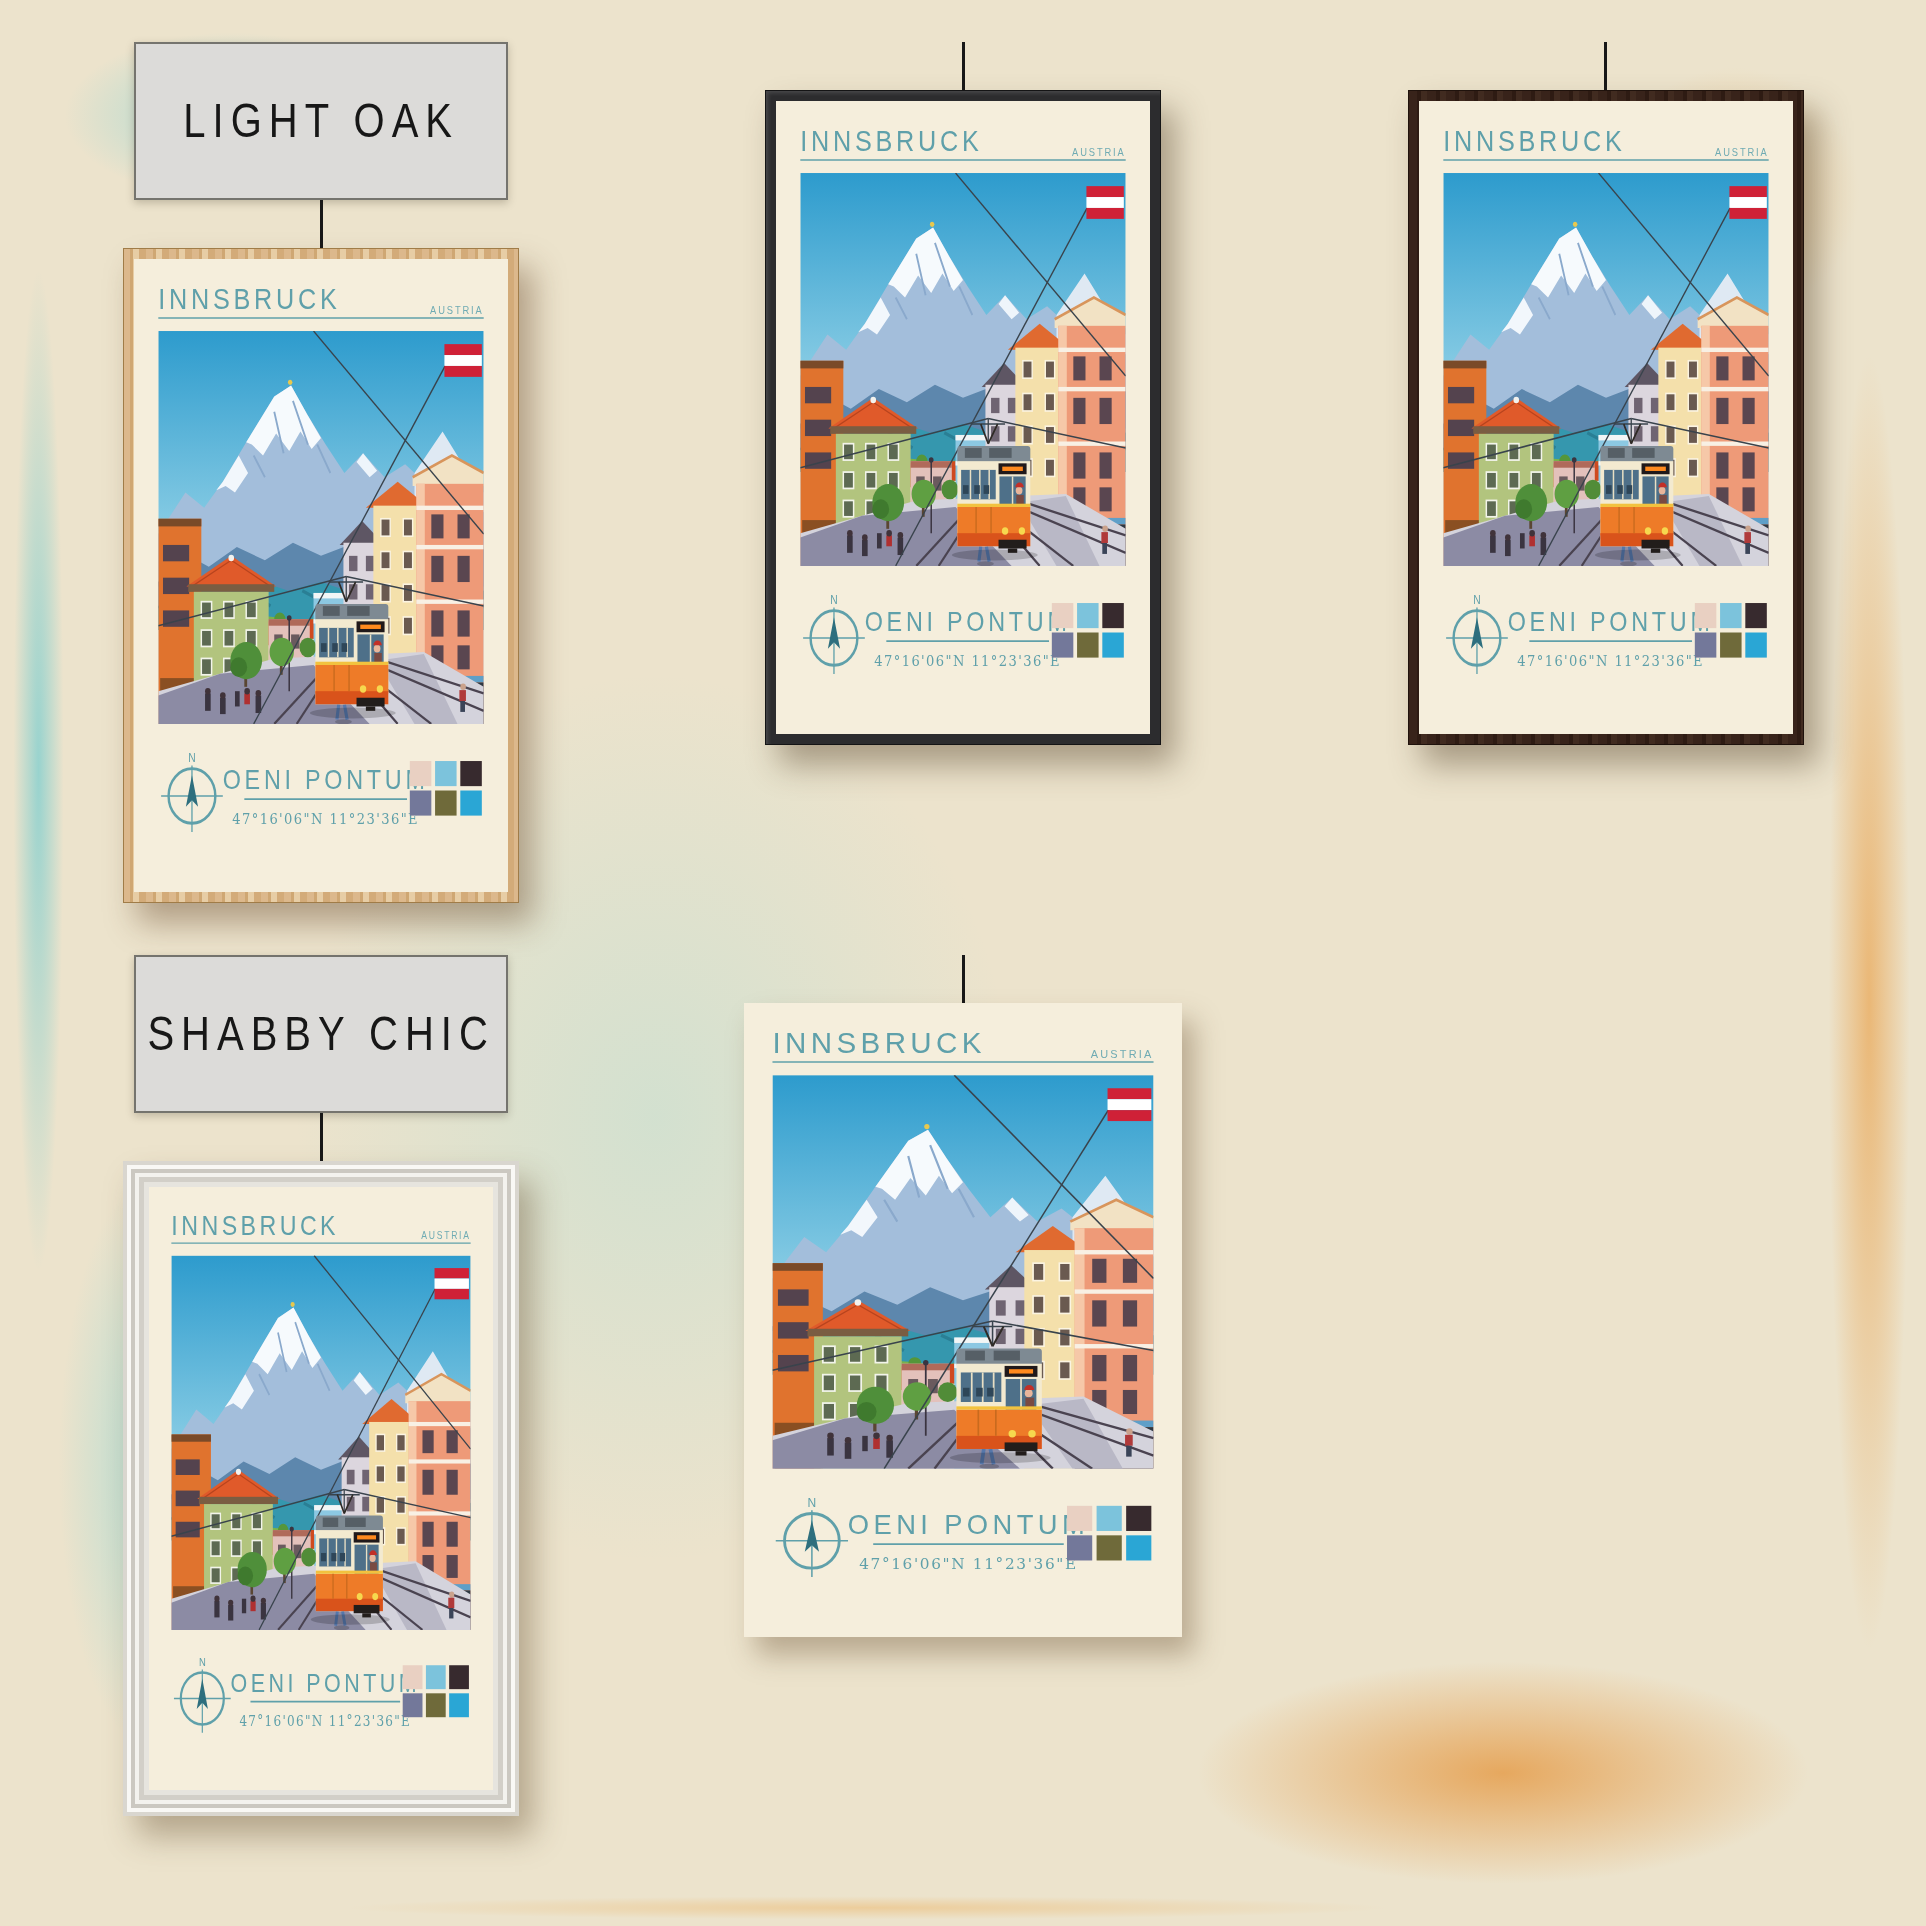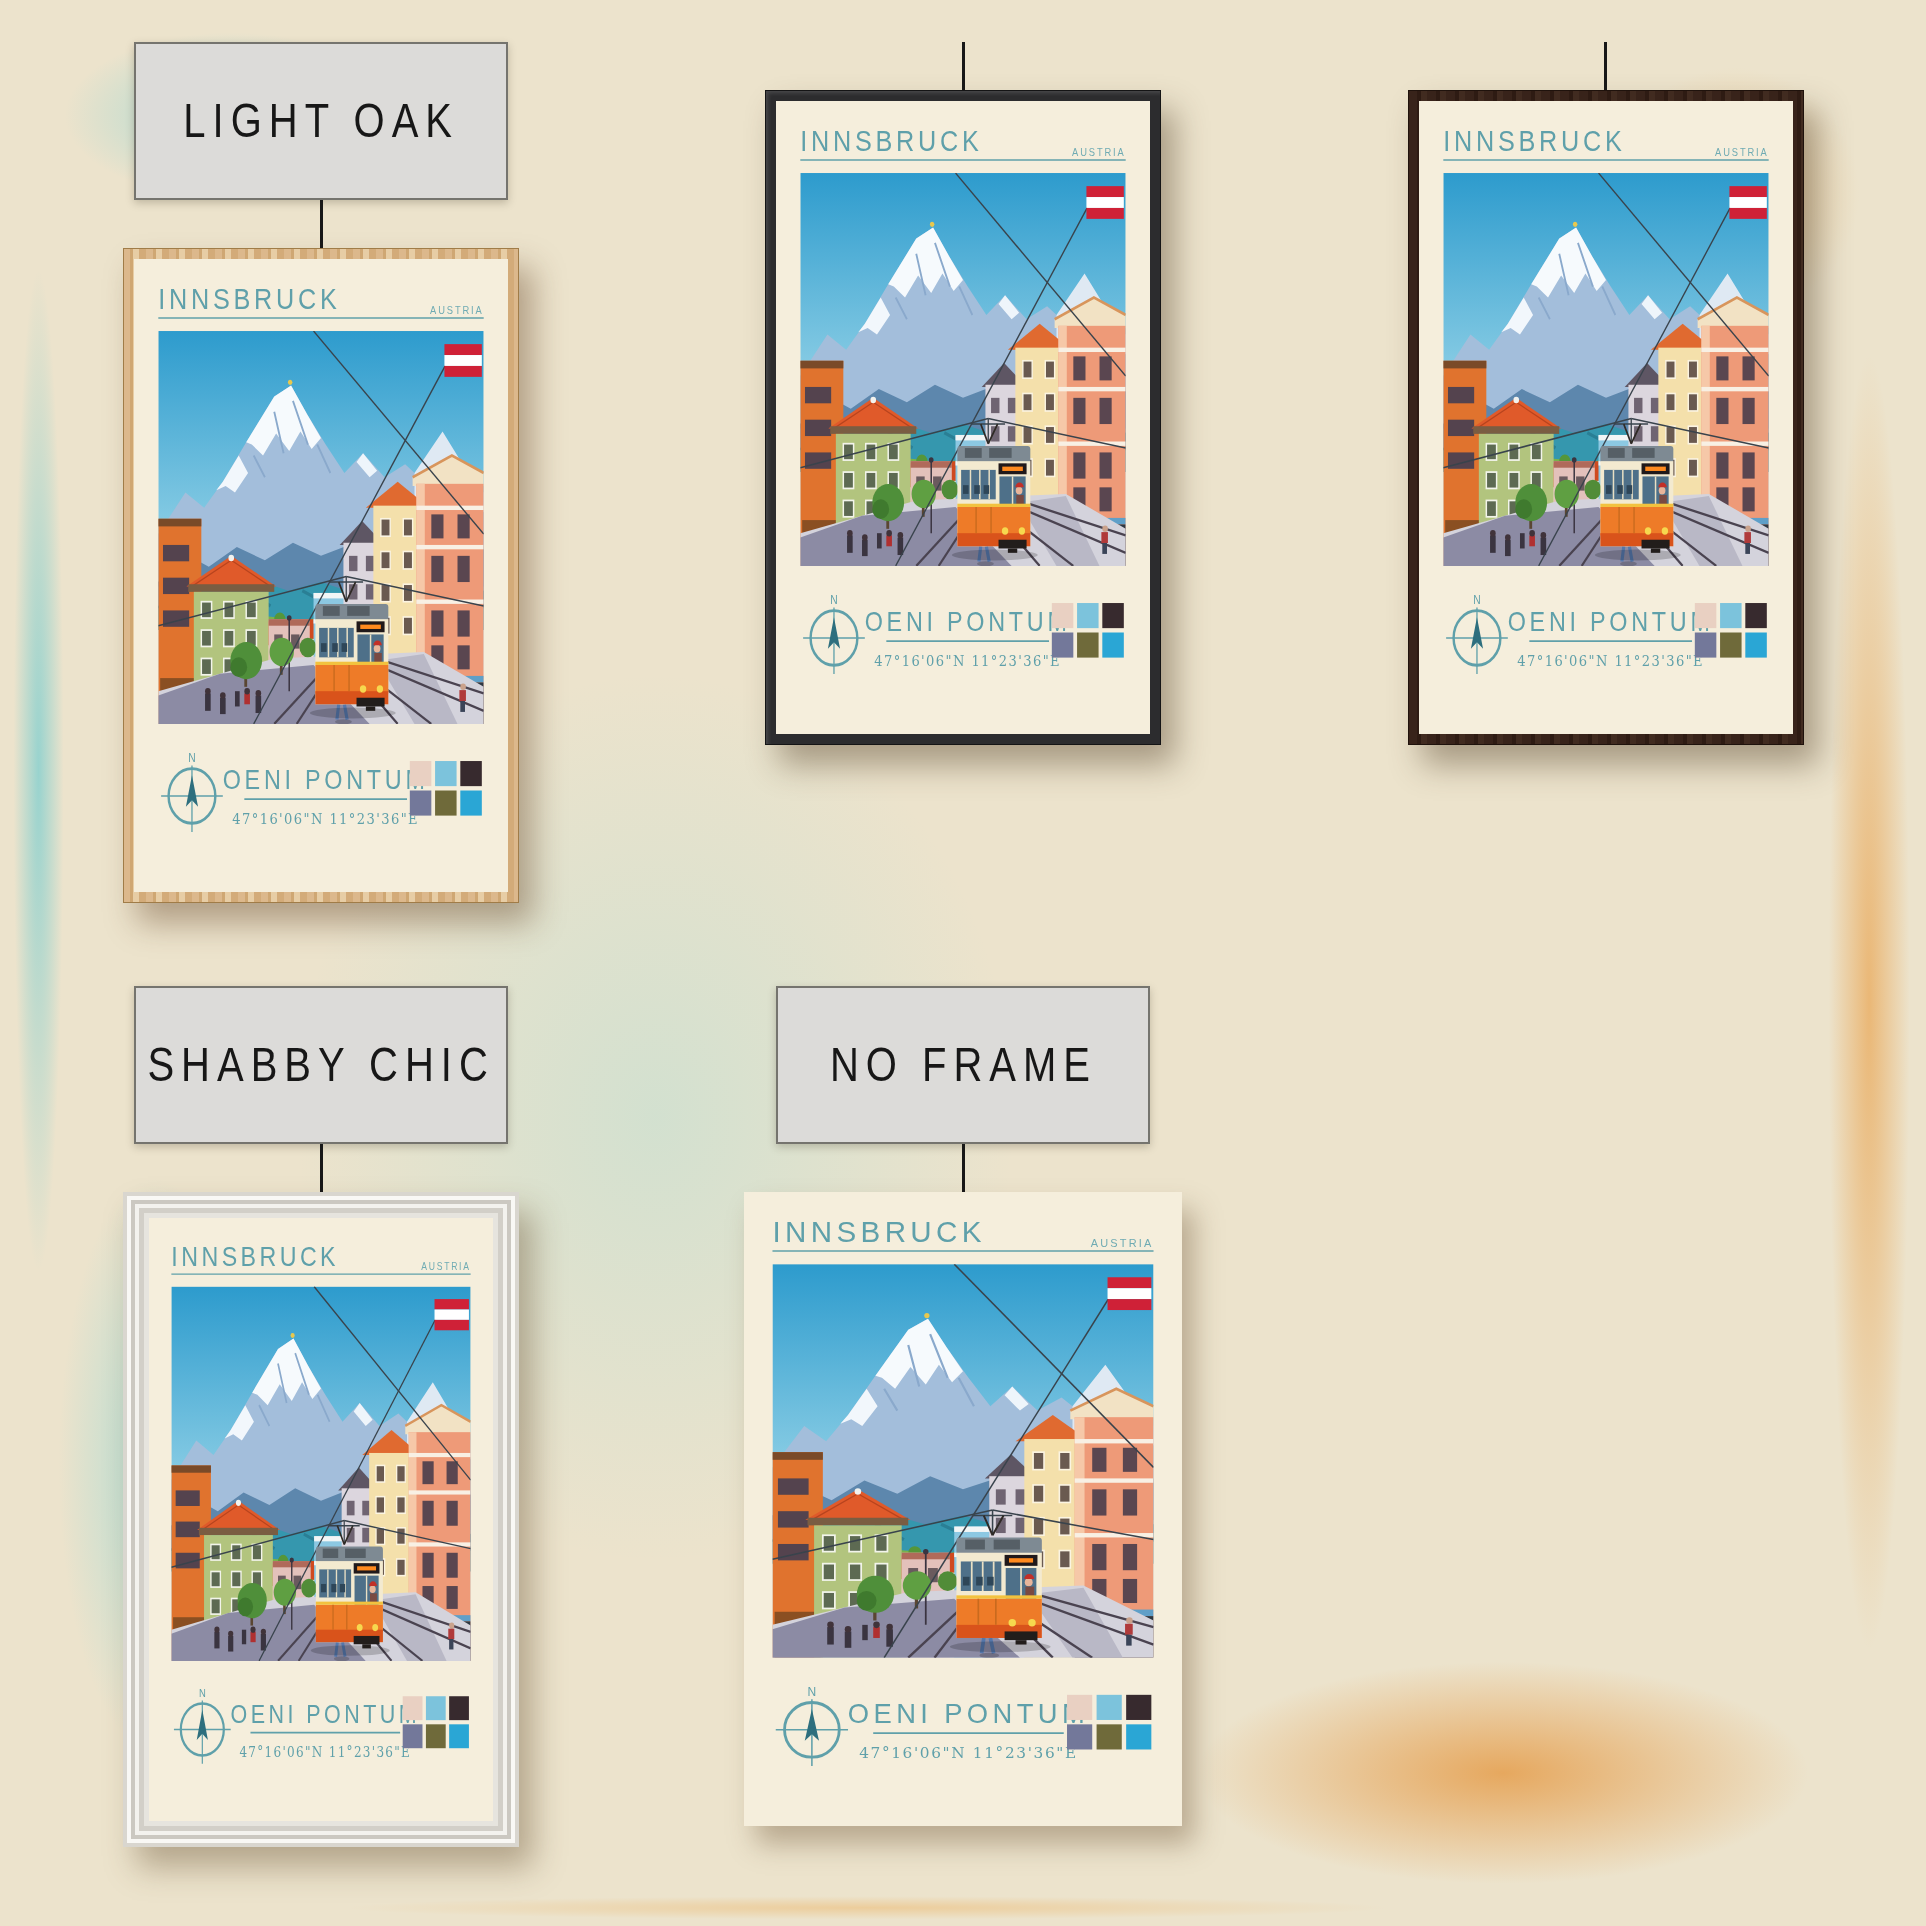--- a/index.html
+++ b/index.html
@@ -3,21 +3,21 @@
 <meta charset="utf-8">
 <style>
   html,body{margin:0;padding:0;}
   body{
     width:1927px;height:1927px;overflow:hidden;
     font-family:"Liberation Sans", sans-serif;
   }
   .board{
     width:1927px;height:1927px;box-sizing:border-box;
     display:grid;grid-template-columns:1fr 1fr 1fr;grid-auto-rows:max-content;
-    row-gap:83px;padding-top:42px;justify-items:center;
+    row-gap:52px;padding-top:42px;justify-items:center;
     background-color:#ece3cc;
     background-image:
       radial-gradient(closest-side at 12% 6%,  rgba(96,205,214,0.50), rgba(96,205,214,0) 72%),
       radial-gradient(closest-side at 2% 40%,  rgba(84,198,208,0.55), rgba(84,198,208,0) 65%),
       radial-gradient(closest-side at 8% 76%,  rgba(110,212,218,0.45), rgba(110,212,218,0) 62%),
       radial-gradient(closest-side at 34% 58%, rgba(120,215,220,0.22), rgba(120,215,220,0) 55%),
       radial-gradient(closest-side at 90% 10%, rgba(238,186,108,0.45), rgba(238,186,108,0) 65%),
       radial-gradient(closest-side at 97% 52%, rgba(233,160,72,0.65),  rgba(233,160,72,0) 70%),
       radial-gradient(closest-side at 78% 92%, rgba(228,148,58,0.75),  rgba(228,148,58,0) 72%),
       radial-gradient(closest-side at 45% 99%, rgba(236,178,96,0.45),  rgba(236,178,96,0) 60%);
@@ -346,23 +346,20 @@
     </div>
     <div class="connector"></div>
     <div class="frame shabby-chic">
       <svg viewBox="0 0 400 580" preserveAspectRatio="none">
           <use href="#posterArt"></use>
         </svg>
     </div>
   </section>
 
   <section class="cell">
-    <div class="label-card">
-      <span>NO FRAME</span>
-    </div>
     <div class="connector"></div>
     <div class="frame no-frame">
       <svg viewBox="0 0 400 580" preserveAspectRatio="none">
           <use href="#posterArt"></use>
         </svg>
     </div>
   </section>
 
 
 </div>

